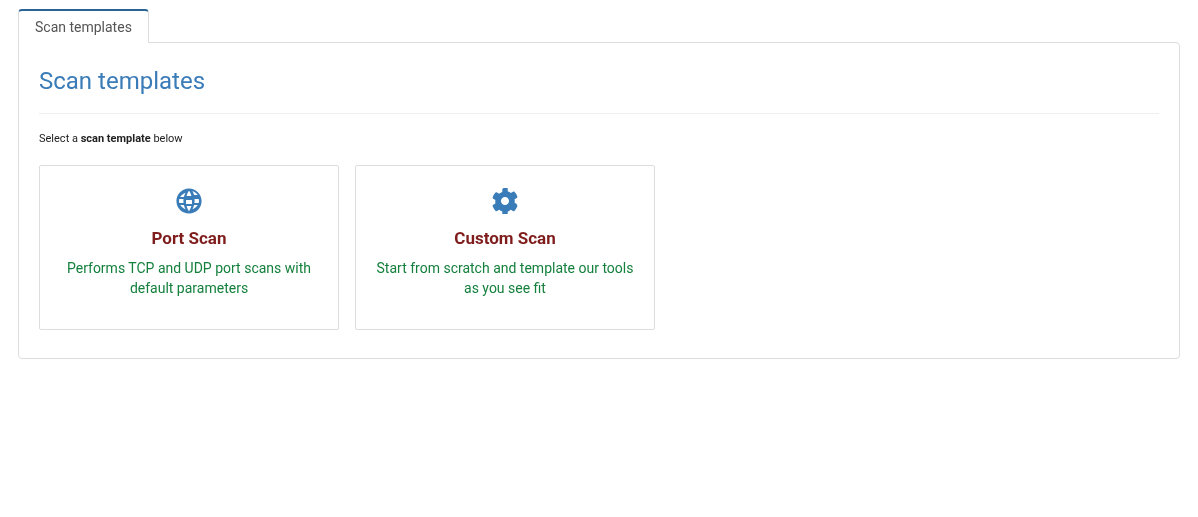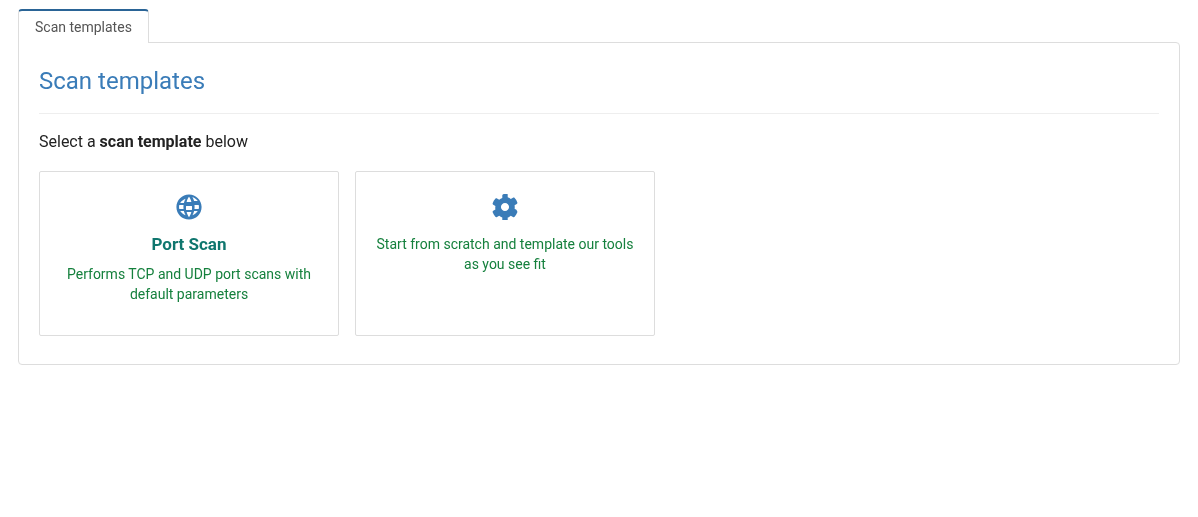--- a/index.html
+++ b/index.html
@@ -44,21 +44,21 @@
     color: #3a7cb8;
     margin: 0 0 8px 0;
     padding: 6px 0 10px 0;
   }
   .hr {
     border: none;
     border-top: 1px solid #eee;
     margin: 0 0 18px 0;
   }
   .instruction {
-    font-size: 16px;
+    font-size: 11px;
     color: #222;
     margin: 0 0 20px 0;
   }
   .instruction .bold { font-weight: 700; }
   .cards {
     display: flex;
     gap: 16px;
   }
   .card {
     width: 300px;
@@ -72,21 +72,21 @@
   }
   .card-icon {
     color: #3a7cb8;
     display: flex;
     justify-content: center;
     margin-bottom: 14px;
   }
   .card-title {
     font-size: 17px;
     font-weight: 700;
-    color: #0f766e;
+    color: #7f1d1d;
     margin: 0 0 10px 0;
   }
   .card-desc {
     font-size: 14px;
     color: #15803d;
     line-height: 1.45;
   }
   svg { display: block; }
 </style>
 </head>
@@ -119,18 +119,19 @@
         <div class="card-title">Port Scan</div>
         <div class="card-desc">Performs TCP and UDP port scans with default parameters</div>
       </div>
 
       <div class="card">
         <div class="card-icon">
           <svg width="26" height="26" viewBox="0 0 512 512" fill="currentColor" aria-hidden="true">
             <path d="M487.4 315.7l-42.6-24.6c4.3-23.2 4.3-47 0-70.2l42.6-24.6c10.7-6.2 15.6-19 11.6-30.6-11.2-32.8-29.3-62.5-52.9-87.2-8.6-9-22.4-11-33.4-4.8l-42.6 24.6c-17.9-15.4-38.5-27.3-60.8-35.1V14.1c0-12.4-8.8-23-20.9-25.3C267.1-7 244.9-7 223.6 3.8c-12.1 2.3-20.9 12.9-20.9 25.3v49.1c-22.3 7.8-42.9 19.7-60.8 35.1L99.3 88.7c-11-6.2-24.8-4.2-33.4 4.8-23.6 24.7-41.7 54.4-52.9 87.2-4 11.6.9 24.4 11.6 30.6l42.6 24.6c-4.3 23.2-4.3 47 0 70.2l-42.6 24.6c-10.7 6.2-15.6 19-11.6 30.6 11.2 32.8 29.3 62.5 52.9 87.2 8.6 9 22.4 11 33.4 4.8l42.6-24.6c17.9 15.4 38.5 27.3 60.8 35.1v49.1c0 12.4 8.8 23 20.9 25.3 21.3 10.8 43.5 10.8 64.8 0 12.1-2.3 20.9-12.9 20.9-25.3v-49.1c22.3-7.8 42.9-19.7 60.8-35.1l42.6 24.6c11 6.2 24.8 4.2 33.4-4.8 23.6-24.7 41.7-54.4 52.9-87.2 4-11.6-.9-24.4-11.6-30.6zM256 336c-44.1 0-80-35.9-80-80s35.9-80 80-80 80 35.9 80 80-35.9 80-80 80z"></path>
           </svg>
         </div>
+        <div class="card-title">Custom Scan</div>
         <div class="card-desc">Start from scratch and template our tools as you see fit</div>
       </div>
 
     </div>
   </div>
 </div>
 
 </body></html>

